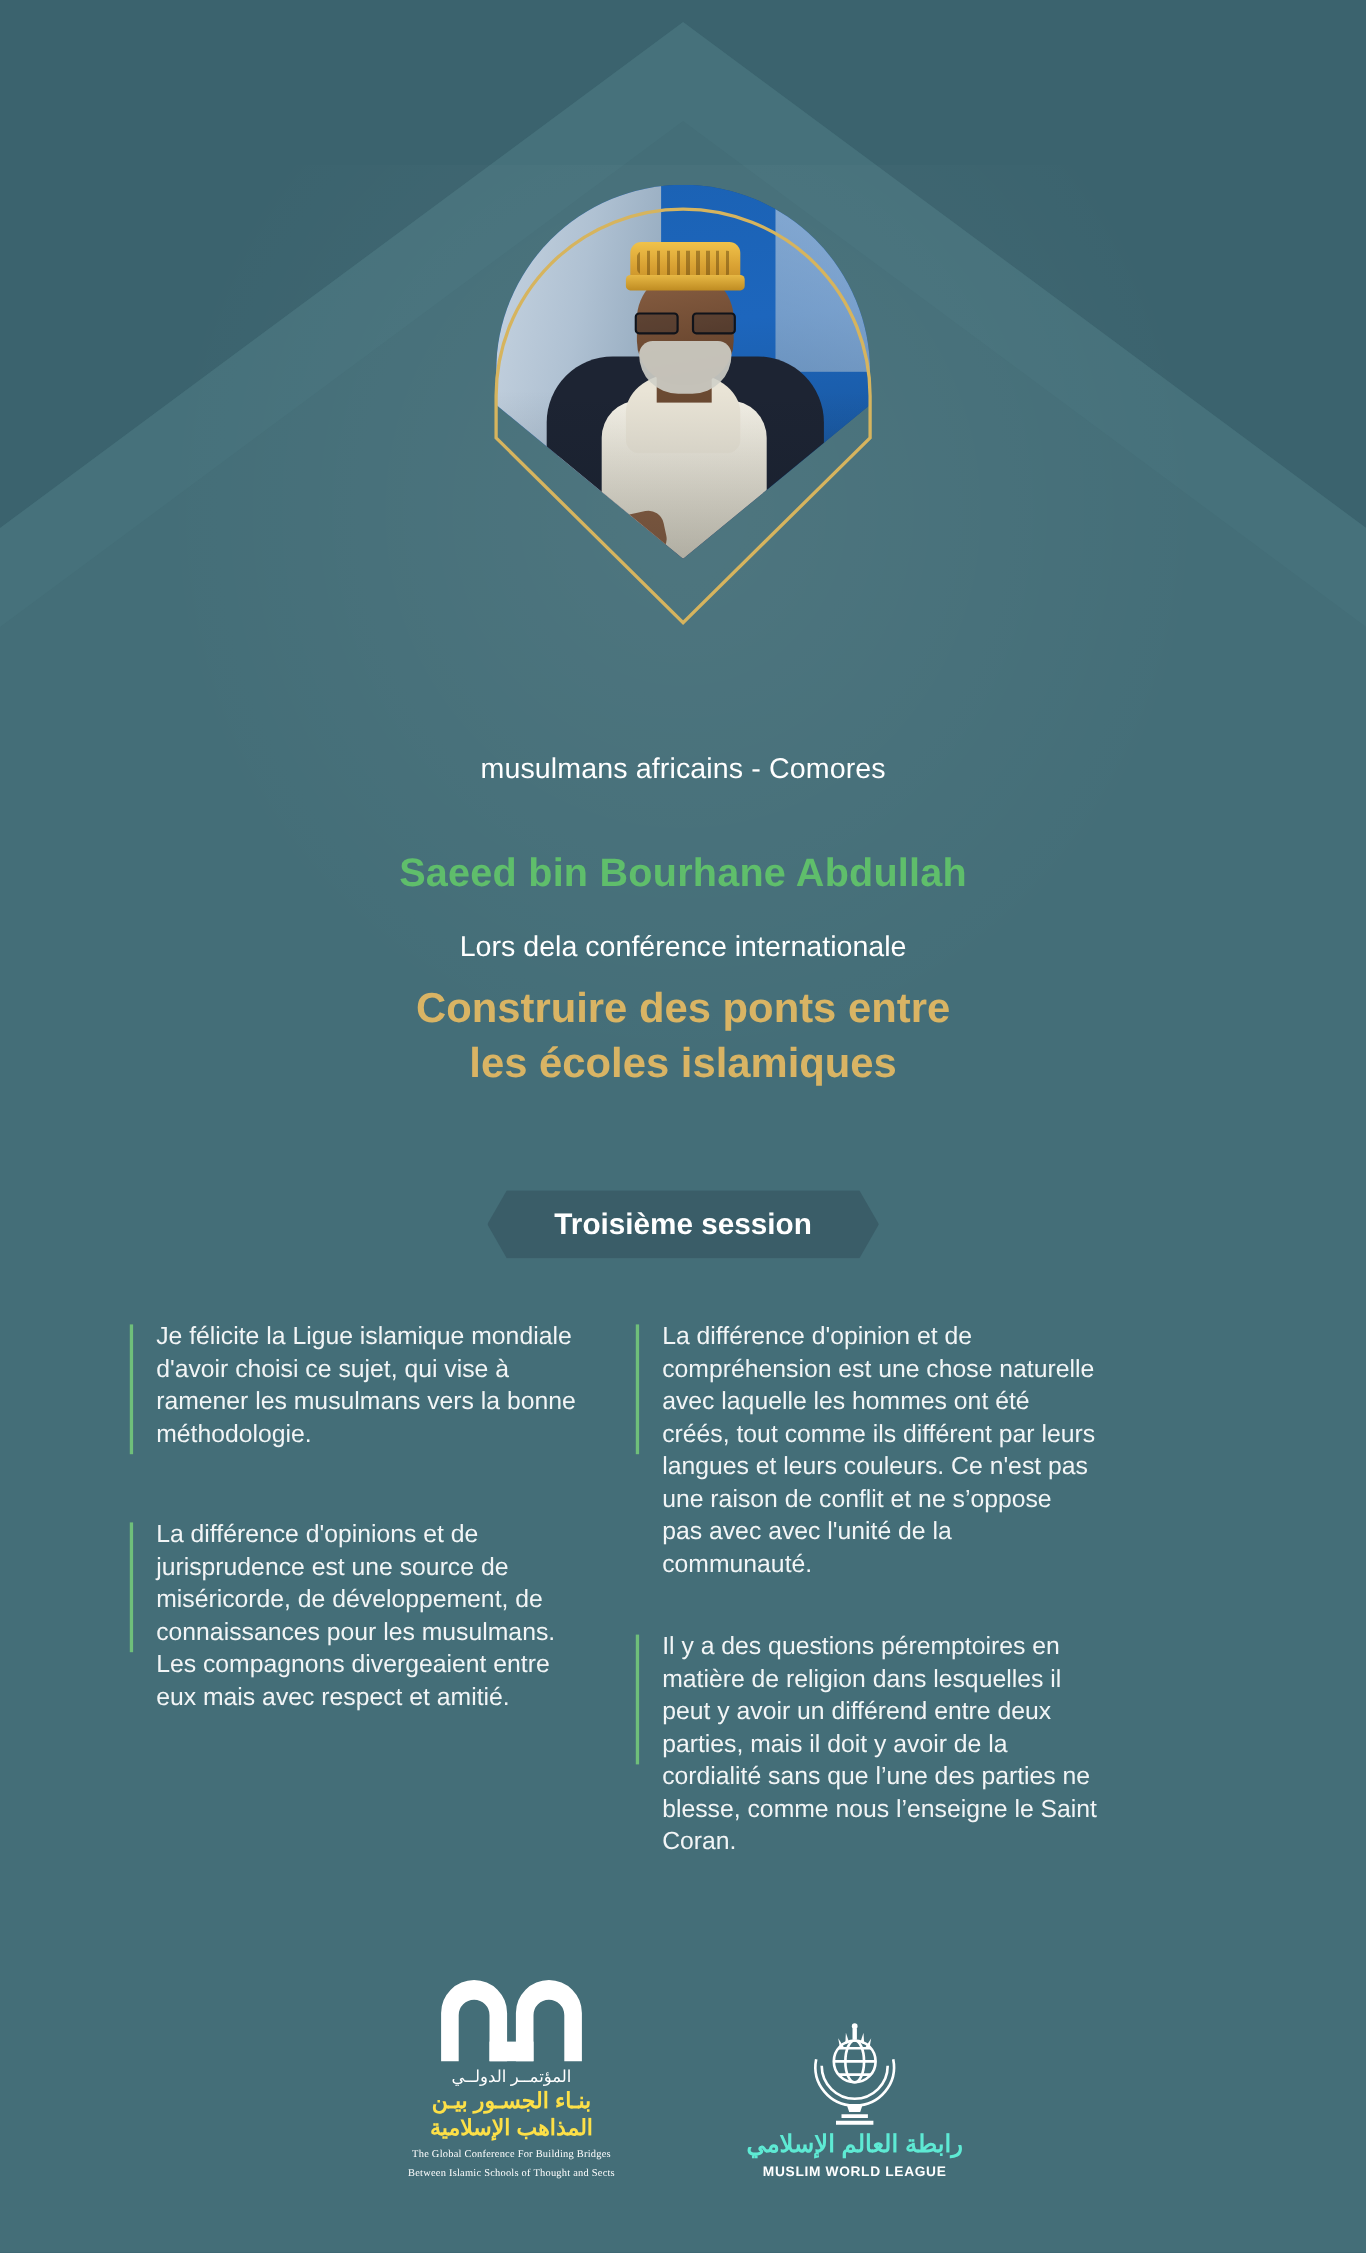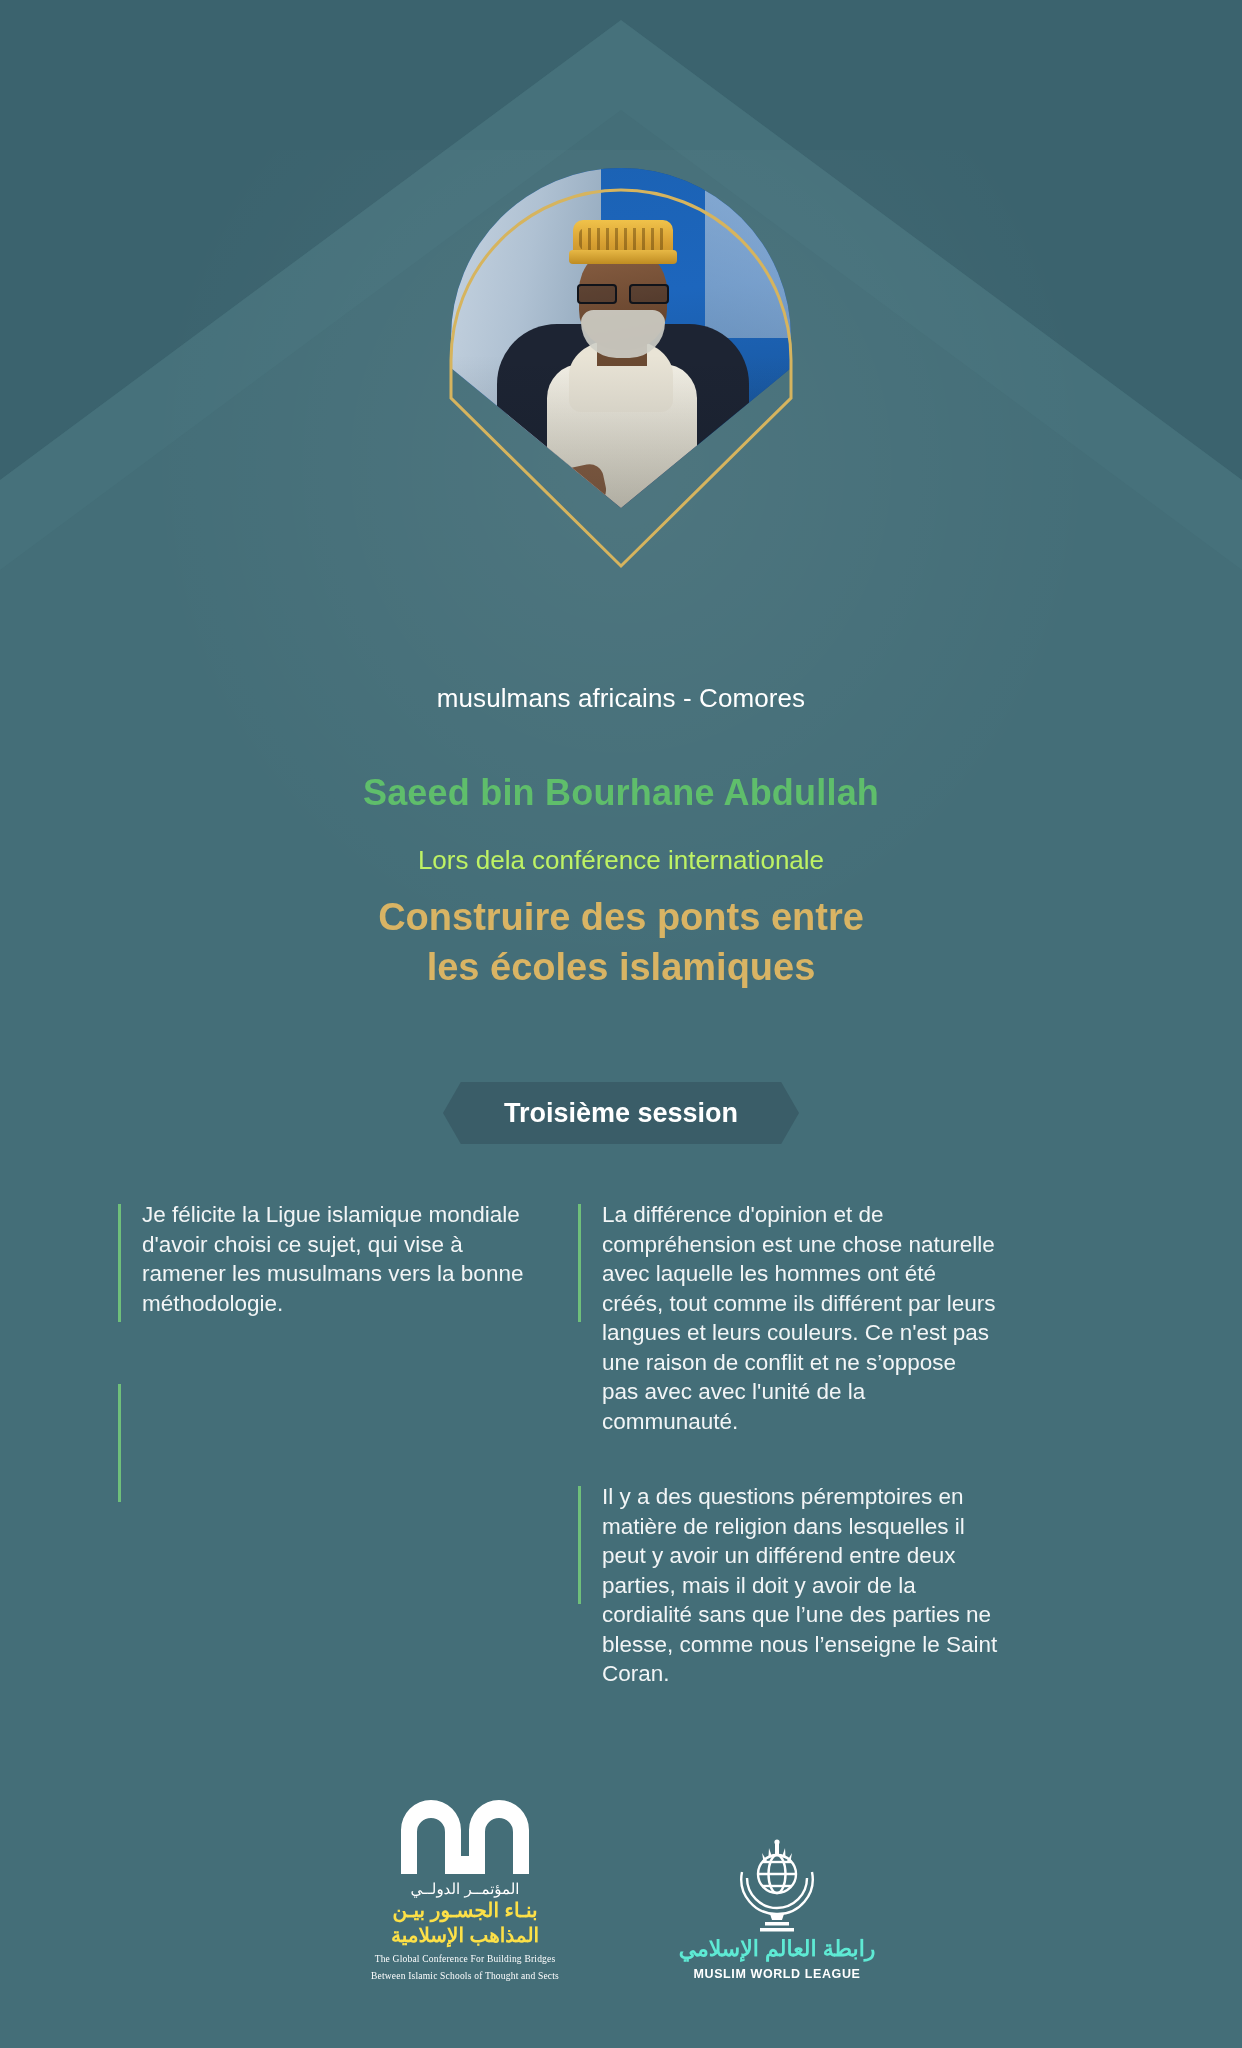--- a/index.html
+++ b/index.html
@@ -156,21 +156,21 @@
     position: absolute; left: 0; right: 0; top: 772px;
     text-align: center;
     color: #5fbe6b;
     font-size: 36px;
     font-weight: 700;
     letter-spacing: .2px;
   }
   .conf-pre {
     position: absolute; left: 0; right: 0; top: 845px;
     text-align: center;
-    color: #bef264;
+    color: #ffffff;
     font-size: 26px;
     font-weight: 400;
   }
   .conf-title {
     position: absolute; left: 0; right: 0; top: 892px;
     text-align: center;
     color: #d9b464;
     font-size: 38px;
     line-height: 50px;
     font-weight: 700;
@@ -310,20 +310,21 @@
   </div>
 
   <div class="quotes">
     <div class="qcol left">
       <div class="quote">
         <span class="bar"></span>
         <span>Je félicite la Ligue islamique mondiale d'avoir choisi ce sujet, qui vise à ramener les musulmans vers la bonne méthodologie.</span>
       </div>
       <div class="quote">
         <span class="bar"></span>
+        <span>La différence d'opinions et de jurisprudence est une source de miséricorde, de développement, de connaissances pour les musulmans. Les compagnons divergeaient entre eux mais avec respect et amitié.</span>
       </div>
     </div>
     <div class="qcol right">
       <div class="quote">
         <span class="bar"></span>
         <span>La différence d'opinion et de compréhension est une chose naturelle avec laquelle les hommes ont été créés, tout comme ils différent par leurs langues et leurs couleurs. Ce n'est pas une raison de conflit et ne s’oppose pas avec avec l'unité de la communauté.</span>
       </div>
       <div class="quote">
         <span class="bar"></span>
         <span>Il y a des questions péremptoires en matière de religion dans lesquelles il peut y avoir un différend entre deux parties, mais il doit y avoir de la cordialité sans que l’une des parties ne blesse, comme nous l’enseigne le Saint Coran.</span>

